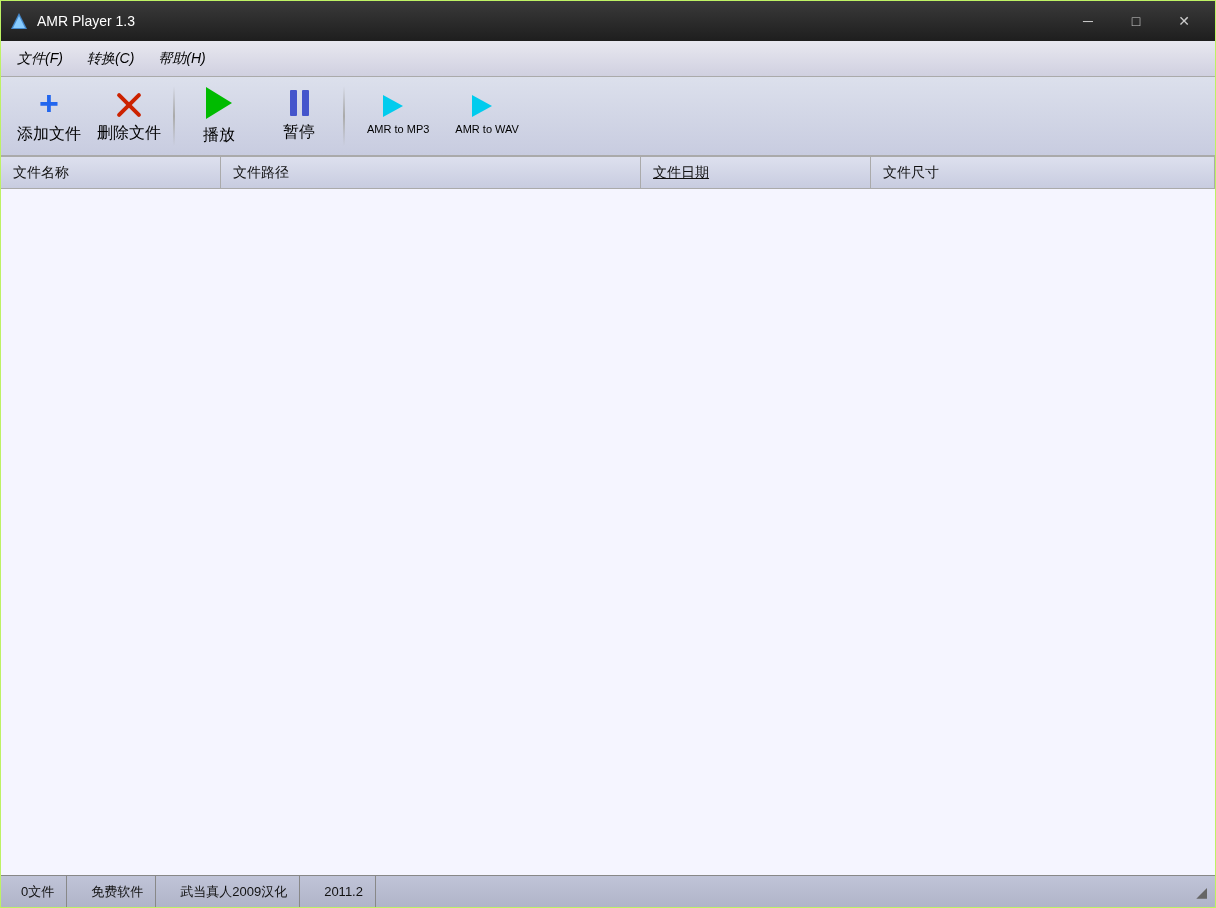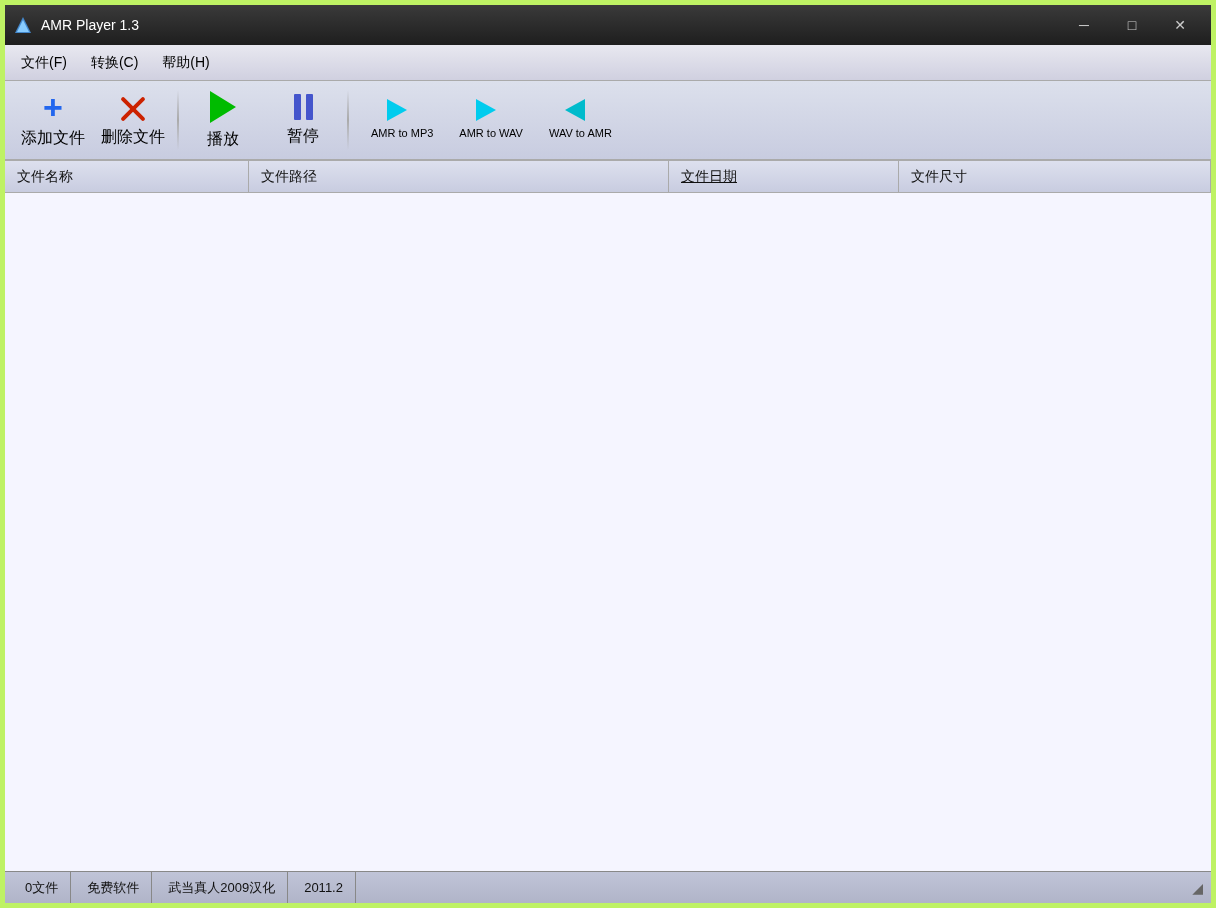--- a/index.html
+++ b/index.html
@@ -9,21 +9,21 @@
       background: #2d2d2d;
       font-family: 'SimHei', 'Microsoft YaHei', sans-serif;
       overflow: hidden;
     }
 
     .window {
       width: 1216px;
       height: 908px;
       display: flex;
       flex-direction: column;
-      border: 5px solid #bef264;
+      border: 1px solid #bef264;
       background: #2b2b2b;
     }
 
     
     .title-bar {
       height: 40px;
       background: linear-gradient(to bottom, #3a3a3a, #1e1e1e);
       display: flex;
       align-items: center;
       justify-content: space-between;
@@ -69,20 +69,21 @@
 
     
     .menu-bar {
       height: 36px;
       background: linear-gradient(to bottom, #e8e8f0, #d0d0e0);
       display: flex;
       align-items: center;
       padding: 0 4px;
       flex-shrink: 0;
       border-bottom: 1px solid #aaa;
+      font-style: italic;
     }
 
     .menu-item {
       padding: 4px 12px;
       font-size: 14px;
       color: #000;
       cursor: pointer;
       border-radius: 3px;
     }
 
@@ -160,41 +161,41 @@
       font-size: 14px;
       color: #111;
       padding: 0 12px;
       height: 100%;
       display: flex;
       align-items: center;
       border-right: 1px solid #aaa;
       font-family: 'SimHei', 'Microsoft YaHei', sans-serif;
     }
 
-    .col-name { width: 244px; }
+    .col-name { width: 220px; }
     .col-path { width: 420px; text-align: right; }
     .col-date { width: 230px; text-decoration: underline; }
     .col-size { flex: 1; }
 
     .file-list-body {
       flex: 1;
       background: #f5f5ff;
       overflow-y: auto;
     }
 
     
     .status-bar {
       height: 32px;
       background: linear-gradient(to bottom, #c0c4d8, #b0b4c8);
       display: flex;
       align-items: center;
       padding: 0 8px;
       flex-shrink: 0;
       border-top: 1px solid #888;
-      gap: 4px;
+      gap: 12px;
     }
 
     .status-cell {
       font-size: 13px;
       color: #111;
       padding: 0 12px;
       font-family: 'SimHei', 'Microsoft YaHei', sans-serif;
       border-right: 1px solid #888;
       height: 100%;
       display: flex;
@@ -344,24 +345,20 @@
       <div class="convert-arrow-right"></div>
       <span class="convert-label">AMR to MP3</span>
     </button>
 
     <button class="toolbar-btn">
       <div class="convert-arrow-right"></div>
       <span class="convert-label">AMR to WAV</span>
     </button>
 
 
-    <button class="toolbar-btn">
-      <div class="convert-arrow-left"></div>
-      <span class="convert-label">WAV to AMR</span>
-    </button>
 
   </div>
 
   <div class="file-list-container">
 
     <div class="file-list-header">
       <div class="header-cell col-name">文件名称</div>
       <div class="header-cell col-path">文件路径</div>
       <div class="header-cell col-date">文件日期</div>
       <div class="header-cell col-size">文件尺寸</div>

